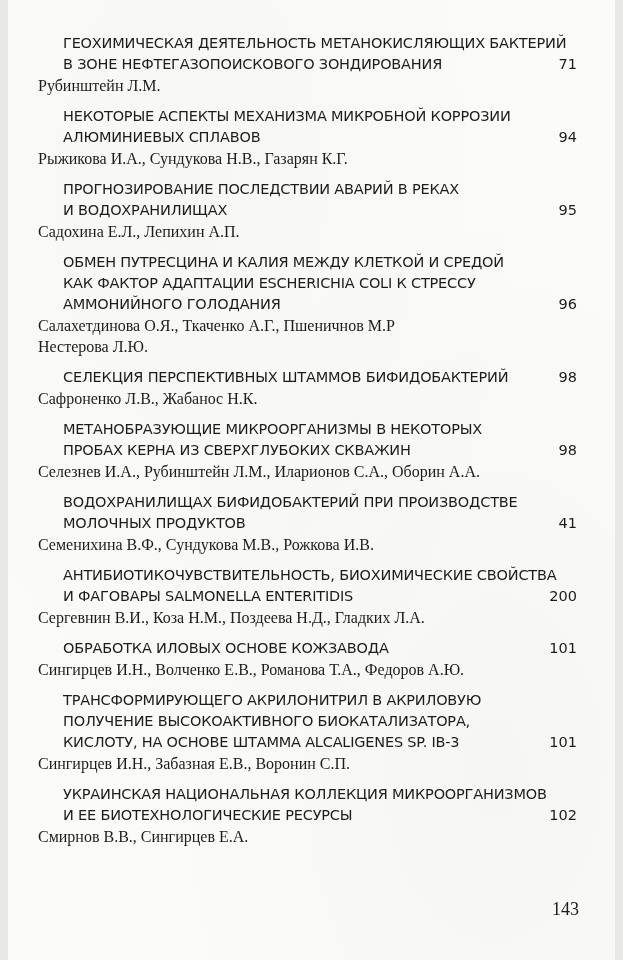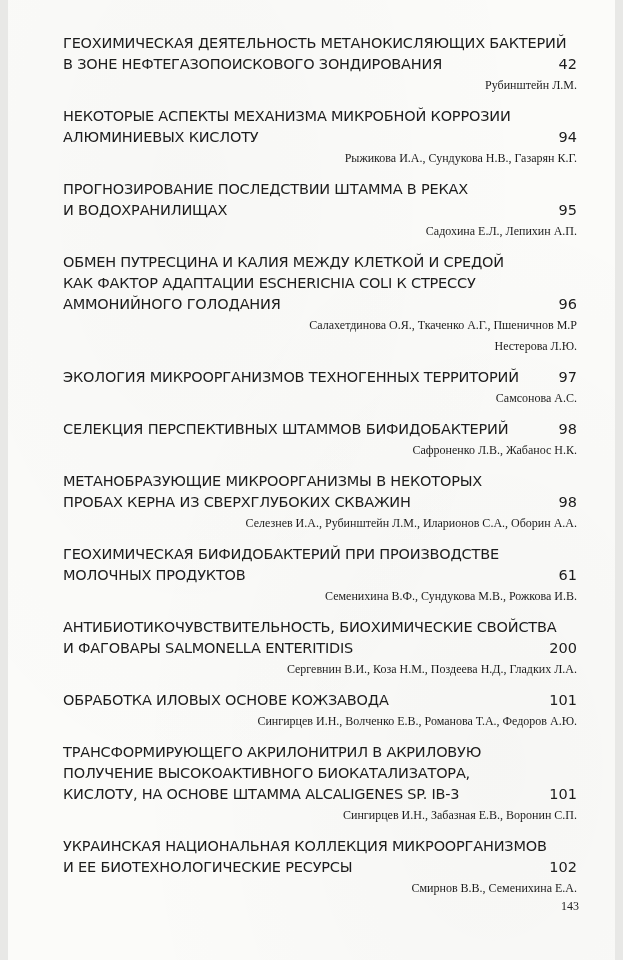--- a/index.html
+++ b/index.html
@@ -34,72 +34,71 @@
   }
   .title-text { white-space: nowrap; }
   .pg {
     font-family: "DejaVu Sans", "Liberation Sans", sans-serif;
     font-size: 14.5px;
     letter-spacing: 0;
     padding-left: 12px;
   }
   .authors {
     font-family: "Liberation Serif", "DejaVu Serif", serif;
-    font-size: 12px;
+    font-size: 16px;
     line-height: 21px;
-    text-align: right;
   }
   .folio {
     position: absolute;
     top: 899px;
     right: 36px;
     font-family: "Liberation Serif", "DejaVu Serif", serif;
-    font-size: 12px;
+    font-size: 18px;
     color: #1c1c1c;
   }
 </style>
 </head>
 <body>
 
 <div class="scan-page">
   <main class="entries">
   <section class="entry">
     <div class="title">
           <div class="title-line">
             <span class="title-text">ГЕОХИМИЧЕСКАЯ ДЕЯТЕЛЬНОСТЬ МЕТАНОКИСЛЯЮЩИХ БАКТЕРИЙ</span>
           </div>
           <div class="title-line">
             <span class="title-text">В ЗОНЕ НЕФТЕГАЗОПОИСКОВОГО ЗОНДИРОВАНИЯ</span>
-            <span class="pg">42</span>
+            <span class="pg">71</span>
           </div>
         </div>
     <div class="authors">
           <div class="author-line">Рубинштейн Л.М.</div>
         </div>
   </section>
 
   <section class="entry">
     <div class="title">
           <div class="title-line">
             <span class="title-text">НЕКОТОРЫЕ АСПЕКТЫ МЕХАНИЗМА МИКРОБНОЙ КОРРОЗИИ</span>
           </div>
           <div class="title-line">
-            <span class="title-text">АЛЮМИНИЕВЫХ КИСЛОТУ</span>
+            <span class="title-text">АЛЮМИНИЕВЫХ СПЛАВОВ</span>
             <span class="pg">94</span>
           </div>
         </div>
     <div class="authors">
           <div class="author-line">Рыжикова И.А., Сундукова Н.В., Газарян К.Г.</div>
         </div>
   </section>
 
   <section class="entry">
     <div class="title">
           <div class="title-line">
-            <span class="title-text">ПРОГНОЗИРОВАНИЕ ПОСЛЕДСТВИИ ШТАММА В РЕКАХ</span>
+            <span class="title-text">ПРОГНОЗИРОВАНИЕ ПОСЛЕДСТВИИ АВАРИЙ В РЕКАХ</span>
           </div>
           <div class="title-line">
             <span class="title-text">И ВОДОХРАНИЛИЩАХ</span>
             <span class="pg">95</span>
           </div>
         </div>
     <div class="authors">
           <div class="author-line">Садохина Е.Л., Лепихин А.П.</div>
         </div>
   </section>
@@ -116,31 +115,20 @@
             <span class="title-text">АММОНИЙНОГО ГОЛОДАНИЯ</span>
             <span class="pg">96</span>
           </div>
         </div>
     <div class="authors">
           <div class="author-line">Салахетдинова О.Я., Ткаченко А.Г., Пшеничнов М.Р</div>
           <div class="author-line">Нестерова Л.Ю.</div>
         </div>
   </section>
 
-  <section class="entry">
-    <div class="title">
-          <div class="title-line">
-            <span class="title-text">ЭКОЛОГИЯ МИКРООРГАНИЗМОВ ТЕХНОГЕННЫХ ТЕРРИТОРИЙ</span>
-            <span class="pg">97</span>
-          </div>
-        </div>
-    <div class="authors">
-          <div class="author-line">Самсонова А.С.</div>
-        </div>
-  </section>
 
   <section class="entry">
     <div class="title">
           <div class="title-line">
             <span class="title-text">СЕЛЕКЦИЯ ПЕРСПЕКТИВНЫХ ШТАММОВ БИФИДОБАКТЕРИЙ</span>
             <span class="pg">98</span>
           </div>
         </div>
     <div class="authors">
           <div class="author-line">Сафроненко Л.В., Жабанос Н.К.</div>
@@ -158,25 +146,25 @@
           </div>
         </div>
     <div class="authors">
           <div class="author-line">Селезнев И.А., Рубинштейн Л.М., Иларионов С.А., Оборин А.А.</div>
         </div>
   </section>
 
   <section class="entry">
     <div class="title">
           <div class="title-line">
-            <span class="title-text">ГЕОХИМИЧЕСКАЯ БИФИДОБАКТЕРИЙ ПРИ ПРОИЗВОДСТВЕ</span>
+            <span class="title-text">ВОДОХРАНИЛИЩАХ БИФИДОБАКТЕРИЙ ПРИ ПРОИЗВОДСТВЕ</span>
           </div>
           <div class="title-line">
             <span class="title-text">МОЛОЧНЫХ ПРОДУКТОВ</span>
-            <span class="pg">61</span>
+            <span class="pg">41</span>
           </div>
         </div>
     <div class="authors">
           <div class="author-line">Семенихина В.Ф., Сундукова М.В., Рожкова И.В.</div>
         </div>
   </section>
 
   <section class="entry">
     <div class="title">
           <div class="title-line">
@@ -226,18 +214,18 @@
     <div class="title">
           <div class="title-line">
             <span class="title-text">УКРАИНСКАЯ НАЦИОНАЛЬНАЯ КОЛЛЕКЦИЯ МИКРООРГАНИЗМОВ</span>
           </div>
           <div class="title-line">
             <span class="title-text">И ЕЕ БИОТЕХНОЛОГИЧЕСКИЕ РЕСУРСЫ</span>
             <span class="pg">102</span>
           </div>
         </div>
     <div class="authors">
-          <div class="author-line">Смирнов В.В., Семенихина Е.А.</div>
+          <div class="author-line">Смирнов В.В., Сингирцев Е.А.</div>
         </div>
   </section>
 </main>
   <div class="folio">143</div>
 </div>
 
 </body></html>

